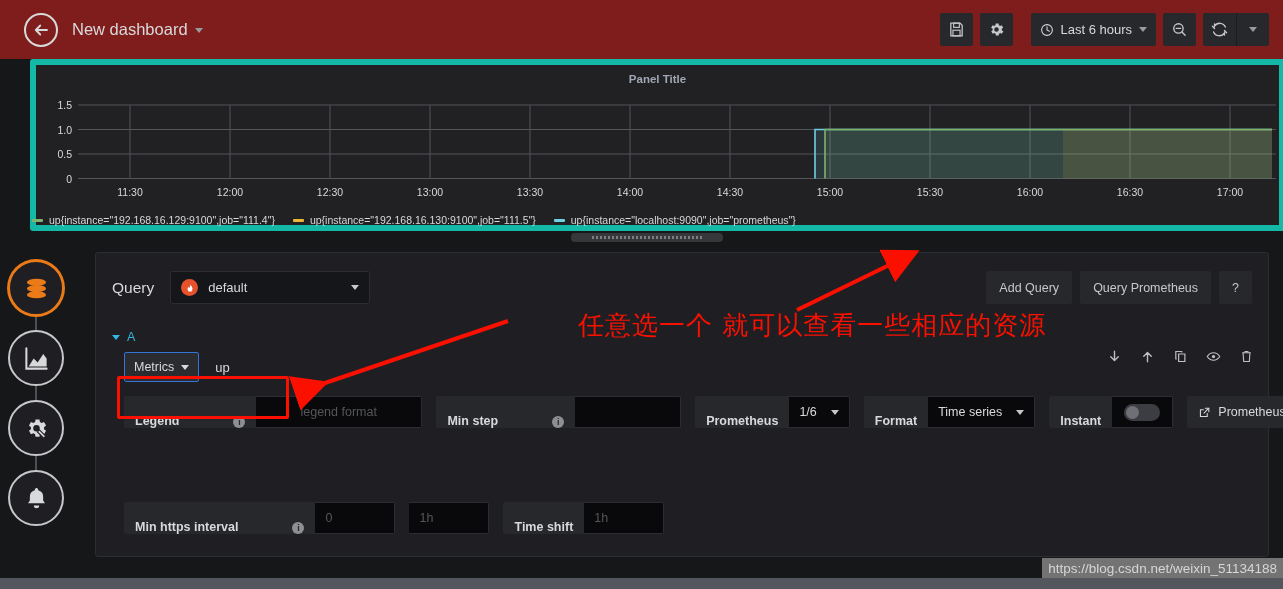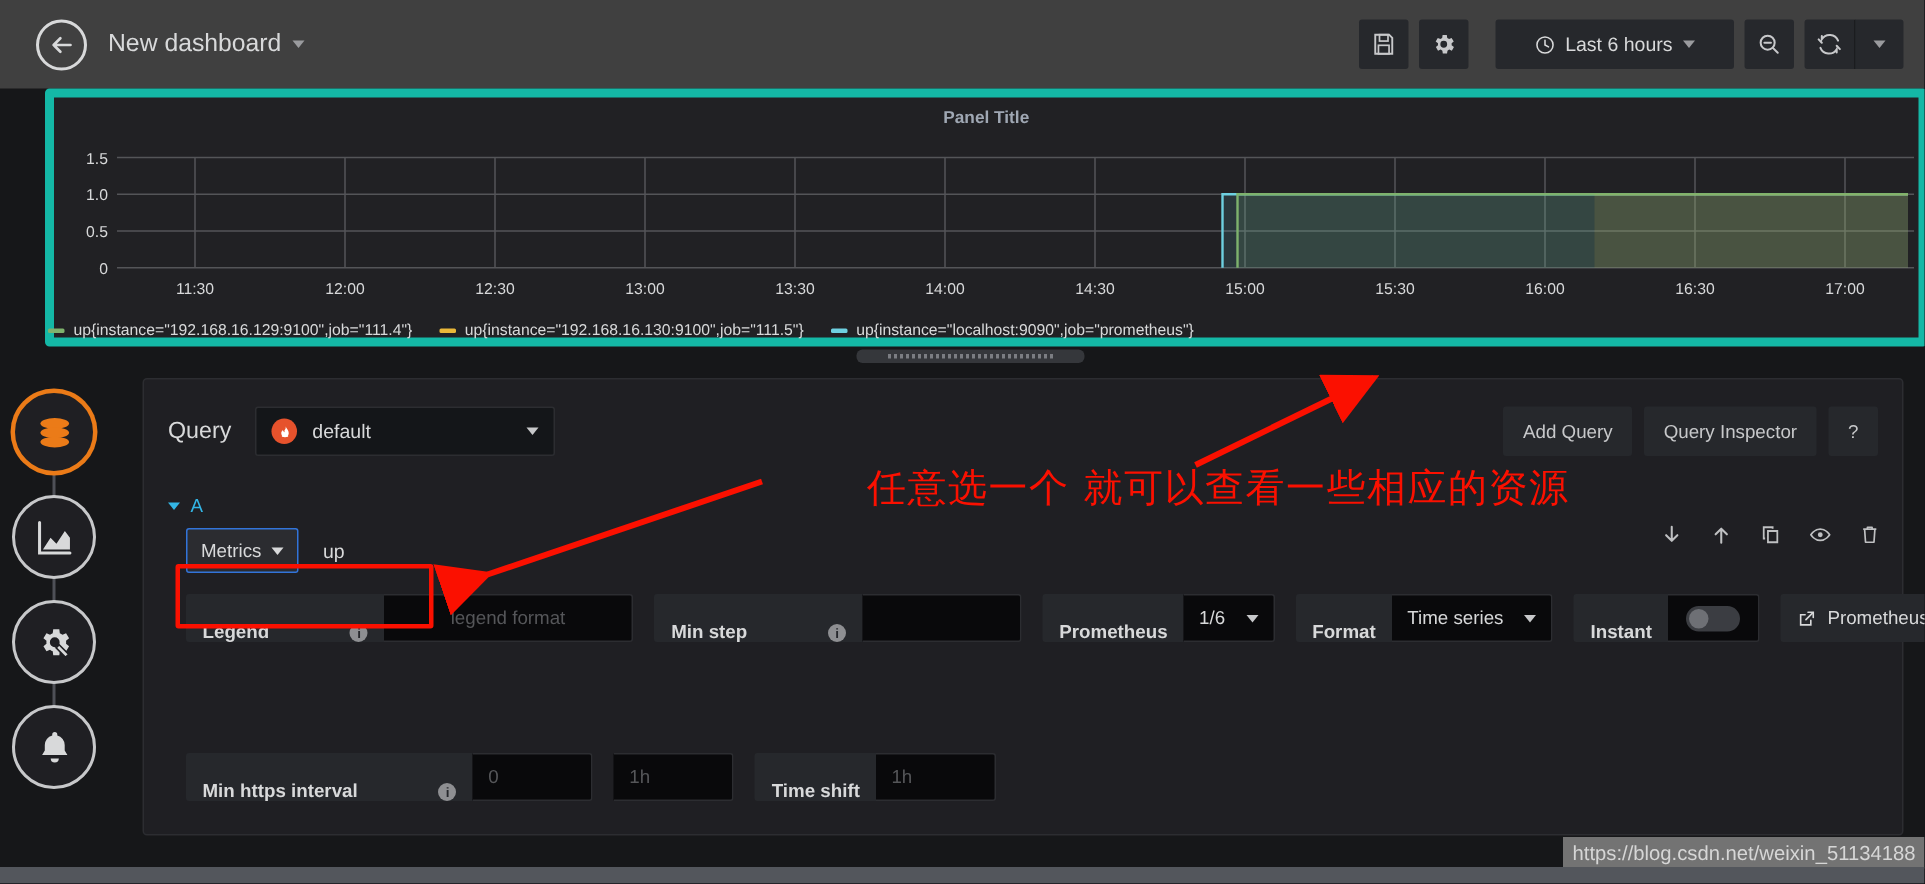--- a/index.html
+++ b/index.html
@@ -7,21 +7,21 @@
     width: 1283px; height: 589px;
     background: #161719;
     font-family: "Liberation Sans", "DejaVu Sans", sans-serif;
     overflow: hidden;
   }
   #app { position: relative; width: 1283px; height: 589px; background: #161719; }
 
   
   .navbar {
     position: absolute; left: 0; top: 0; width: 1283px; height: 59px;
-    background: #404040; display: flex; align-items: center; padding: 0 14px;
+    background: #7f1d1d; display: flex; align-items: center; padding: 0 14px;
   }
   .back-btn {
     width: 34px; height: 34px; border-radius: 50%;
     border: 2px solid #d8d9da; display: flex; align-items: center; justify-content: center;
     margin-left: 10px; flex: none; cursor: pointer;
   }
   .back-btn svg { width: 18px; height: 18px; }
   .dash-title { color: #d8d9da; font-size: 16.5px; margin-left: 14px; white-space: nowrap; }
   .caret-sm {
     display: inline-block; width: 0; height: 0; margin-left: 7px; vertical-align: 2px;
@@ -30,21 +30,21 @@
   }
   .nav-spacer { flex: 1 1 auto; }
   .nav-btn {
     height: 33px; min-width: 33px; background: #26282c; border: none; border-radius: 2px;
     display: flex; align-items: center; justify-content: center; color: #c7c8ca;
     margin-left: 7px; cursor: pointer; padding: 0 8px;
   }
   .nav-btn svg { width: 17px; height: 17px; }
   .timepicker {
     height: 33px; background: #26282c; border-radius: 2px; display: flex; align-items: center;
-    padding: 0 26px; margin-left: 18px; color: #d8d9da; font-size: 13px; cursor: pointer;
+    padding: 0 9px; margin-left: 18px; color: #d8d9da; font-size: 13px; cursor: pointer;
   }
   .timepicker svg { width: 14px; height: 14px; margin-right: 6px; }
   .refresh-group { display: flex; margin-left: 7px; }
   .refresh-group .nav-btn { margin-left: 0; border-radius: 2px 0 0 2px; }
   .refresh-group .refresh-caret {
     width: 26px; border-radius: 0 2px 2px 0; border-left: 1px solid #1b1c1f;
   }
 
   
   .graph-panel {
@@ -404,21 +404,21 @@
           <svg viewBox="0 0 24 24">
               <path fill="#fff" d="M12 1.5c2.2 3 1 5.2-.2 6.8-1.2 1.6-1 3.3.6 4.2-2.3-.1-3.6-1.7-3.6-3.6C7 10.3 6 12 6 14c0 3.6 2.9 6.5 6 6.5s6-2.9 6-6.5c0-4.6-3.2-7-6-12.5z"></path>
               <rect x="7" y="17" width="10" height="2.6" rx="0.6" fill="#fff"></rect>
             </svg>
         </span>
         <span>default</span>
         <span class="caret-sm"></span>
       </div>
       <div class="head-spacer"></div>
       <button class="txt-btn">Add Query</button>
-      <button class="txt-btn">Query Inspector</button>
+      <button class="txt-btn">Query Prometheus</button>
       <button class="txt-btn">?</button>
     </div>
 
     <div class="row-a-label">
       <span class="caret-sm"></span>
       <span>A</span>
     </div>
 
     <div class="row-actions">
       <span>

